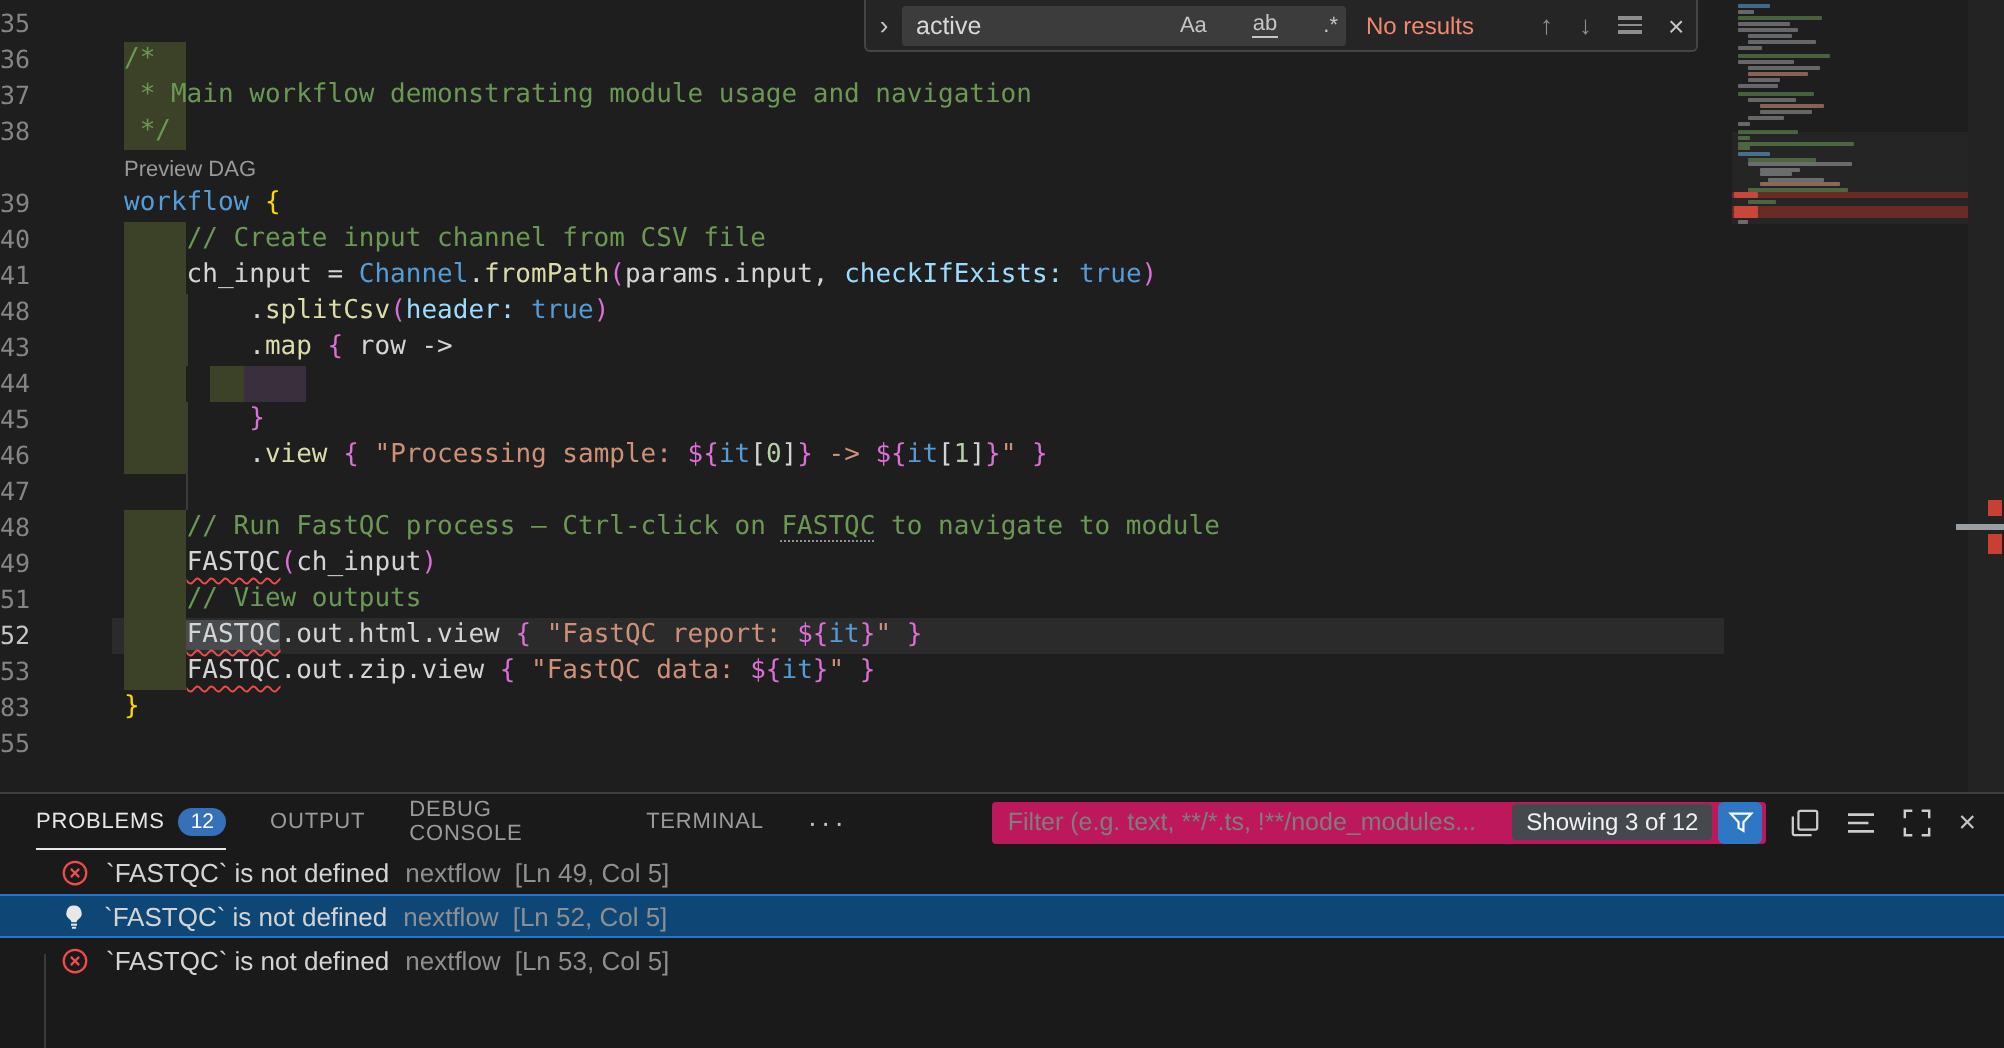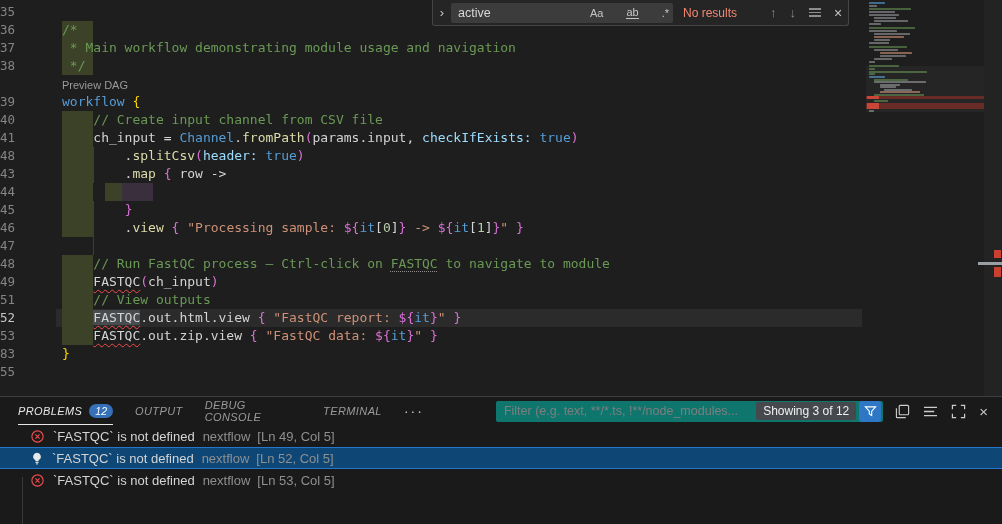--- a/index.html
+++ b/index.html
@@ -50,26 +50,26 @@
   .minimap { position:absolute; left:866px; top:0; width:119px; height:396px; cursor:pointer; }
   .minimap .mk { position:absolute; border-radius:0.5px; }
   .ruler { position:absolute; left:984px; top:0; width:18px; height:396px; background:#232323; }
   .rmark { position:absolute; }
 
   
   .panel { position:absolute; left:0; top:396px; width:1002px; height:128px; background:#1a1a1b;
            border-top:1px solid #3e3e42; }
   .phead { height:28px; display:flex; align-items:center; padding-left:18px; }
   .ptab { display:flex; align-items:center; margin-right:22px; height:28px; cursor:pointer;
-          color:#9b9b9b; font-size:11px; letter-spacing:.4px;font-style:italic; }
+          color:#9b9b9b; font-size:11px; letter-spacing:.4px; }
   .ptab.active { color:#e7e7e7; border-bottom:1px solid #e7e7e7; }
   .ptab .badge { margin-left:7px; background:#3570b8; color:#fff; border-radius:9px; font-size:10.5px;
                  padding:1px 6px; letter-spacing:0; }
   .pmore { color:#c5c5c5; font-size:14px; letter-spacing:2px; margin-right:10px; cursor:pointer; }
-  .filter-wrap { margin-left:62px; display:flex; align-items:center; background:#0f766e;
+  .filter-wrap { margin-left:62px; display:flex; align-items:center; background:#be185d;
                  border-radius:2px; height:21px; width:392px; padding:0 2px 0 8px; }
   .filter-input { flex:1; background:transparent; border:none; outline:none; color:#cccccc;
                   font-size:12.5px; font-family:"Liberation Sans",sans-serif; }
   .filter-input::placeholder { color:#7e7e7e; }
   .showing { background:#45494e; color:#f0f0f0; font-size:12px; border-radius:2px;
              padding:2px 7px; white-space:nowrap; }
   .funnel { width:22px; height:21px; background:#2d77c5; border-radius:3px; margin-left:3px;
             display:flex; align-items:center; justify-content:center; cursor:pointer; }
   .hicons { display:flex; align-items:center; margin-left:12px; }
   .hico { margin-right:13px; cursor:pointer; display:flex; align-items:center; }

